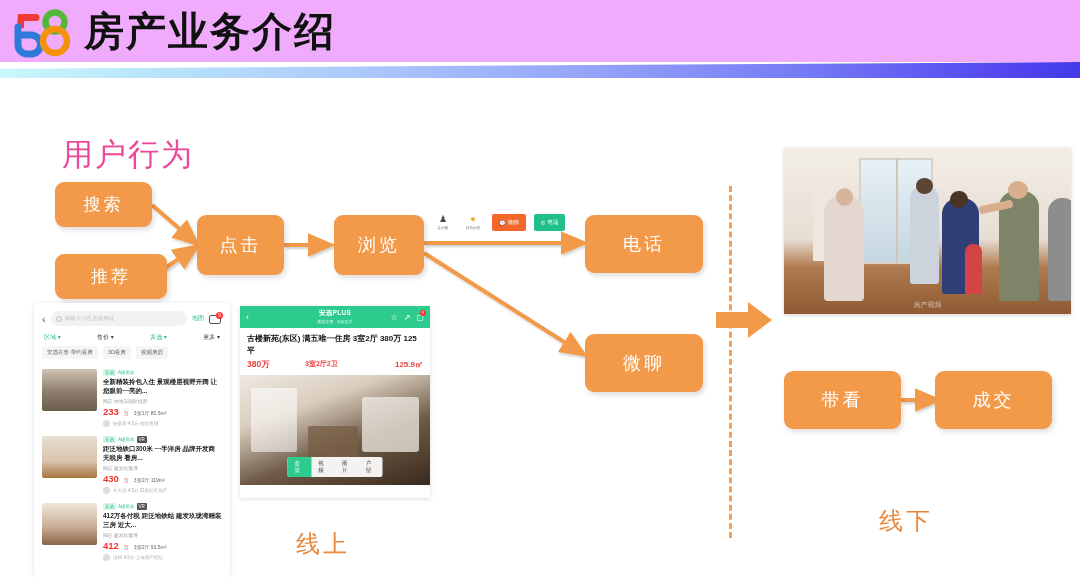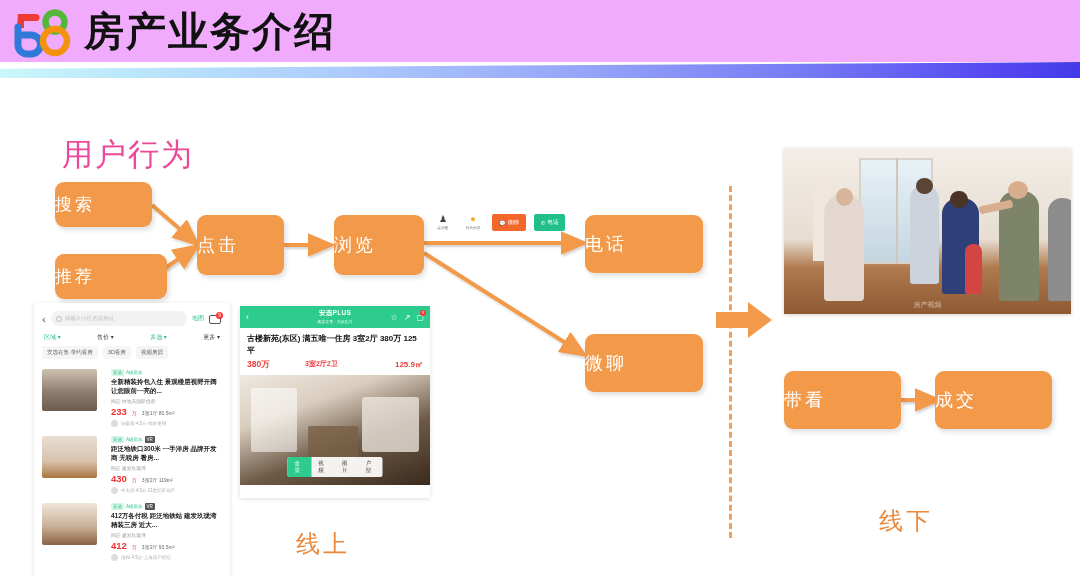--- a/index.html
+++ b/index.html
@@ -33,21 +33,21 @@
     font-size:31px; color:#ec4899; letter-spacing:2px;
     font-family:"DejaVu Sans","Liberation Sans",sans-serif;
   }
 
   
   .obox {
     position:absolute;
     background:#f29a4a;
     border-radius:9px;
     color:#fff;
-    display:flex; align-items:center; 
+    display:flex; align-items:center; justify-content:center;
     font-size:18px; letter-spacing:3px;
     box-shadow: 2px 3px 5px rgba(0,0,0,.13);
     font-family:"DejaVu Sans","Liberation Sans",sans-serif;
   }
   .obox.small { font-size:17px; }
 
   
   #links { position:absolute; left:0; top:0; width:1080px; height:577px; pointer-events:none; }
 
   
@@ -75,21 +75,21 @@
   .ls-map { font-size:6px; color:#2ec08a; margin:0 5px; }
   .ls-msg { position:relative; width:13px; height:12px; }
   .ls-msg .env { position:absolute; left:0; top:2px; width:12px; height:9px; border:1.2px solid #555; border-radius:2px; }
   .ls-msg .dot { position:absolute; right:-1px; top:-1px; width:7px; height:7px; border-radius:50%; background:#f33; color:#fff; font-size:4.5px; line-height:7px; text-align:center; }
   .ls-filters { display:flex; justify-content:space-between; padding:4px 10px 2px 10px; }
   .ls-filters div { font-size:6px; color:#444; }
   .ls-filters div.on { color:#2ec08a; }
   .ls-chips { display:flex; gap:5px; padding:2px 8px 5px 8px; }
   .ls-chips span { background:#f5f5f5; border-radius:2px; font-size:5.5px; color:#666; padding:3px 5px; white-space:nowrap; }
 
-  .ls-item { display:flex; gap:14px; padding:5px 8px 4px 8px; position:relative; }
+  .ls-item { display:flex; gap:6px; padding:5px 8px 4px 8px; position:relative; }
   .ls-thumb { width:55px; height:42px; border-radius:2px; position:relative; overflow:hidden; flex:0 0 auto; }
   .ls-info { flex:1; min-width:0; }
   .ls-tags { display:flex; align-items:center; gap:2px; margin-bottom:1px; }
   .tag-green { background:#d8f5e8; color:#2ec08a; font-size:4.5px; padding:1px 2px; border-radius:1px; }
   .tag-plus { color:#2ec08a; font-size:4.5px; }
   .tag-vr { background:#555; color:#fff; font-size:4.5px; padding:1px 2px; border-radius:1px; }
   .ls-title { font-size:6.5px; color:#222; font-weight:bold; line-height:1.45; }
   .ls-sub { font-size:4.8px; color:#999; margin-top:2px; }
   .ls-price { margin-top:2px; display:flex; align-items:baseline; gap:5px; }
   .ls-price .p { color:#f23030; font-size:9.5px; font-weight:bold; }

